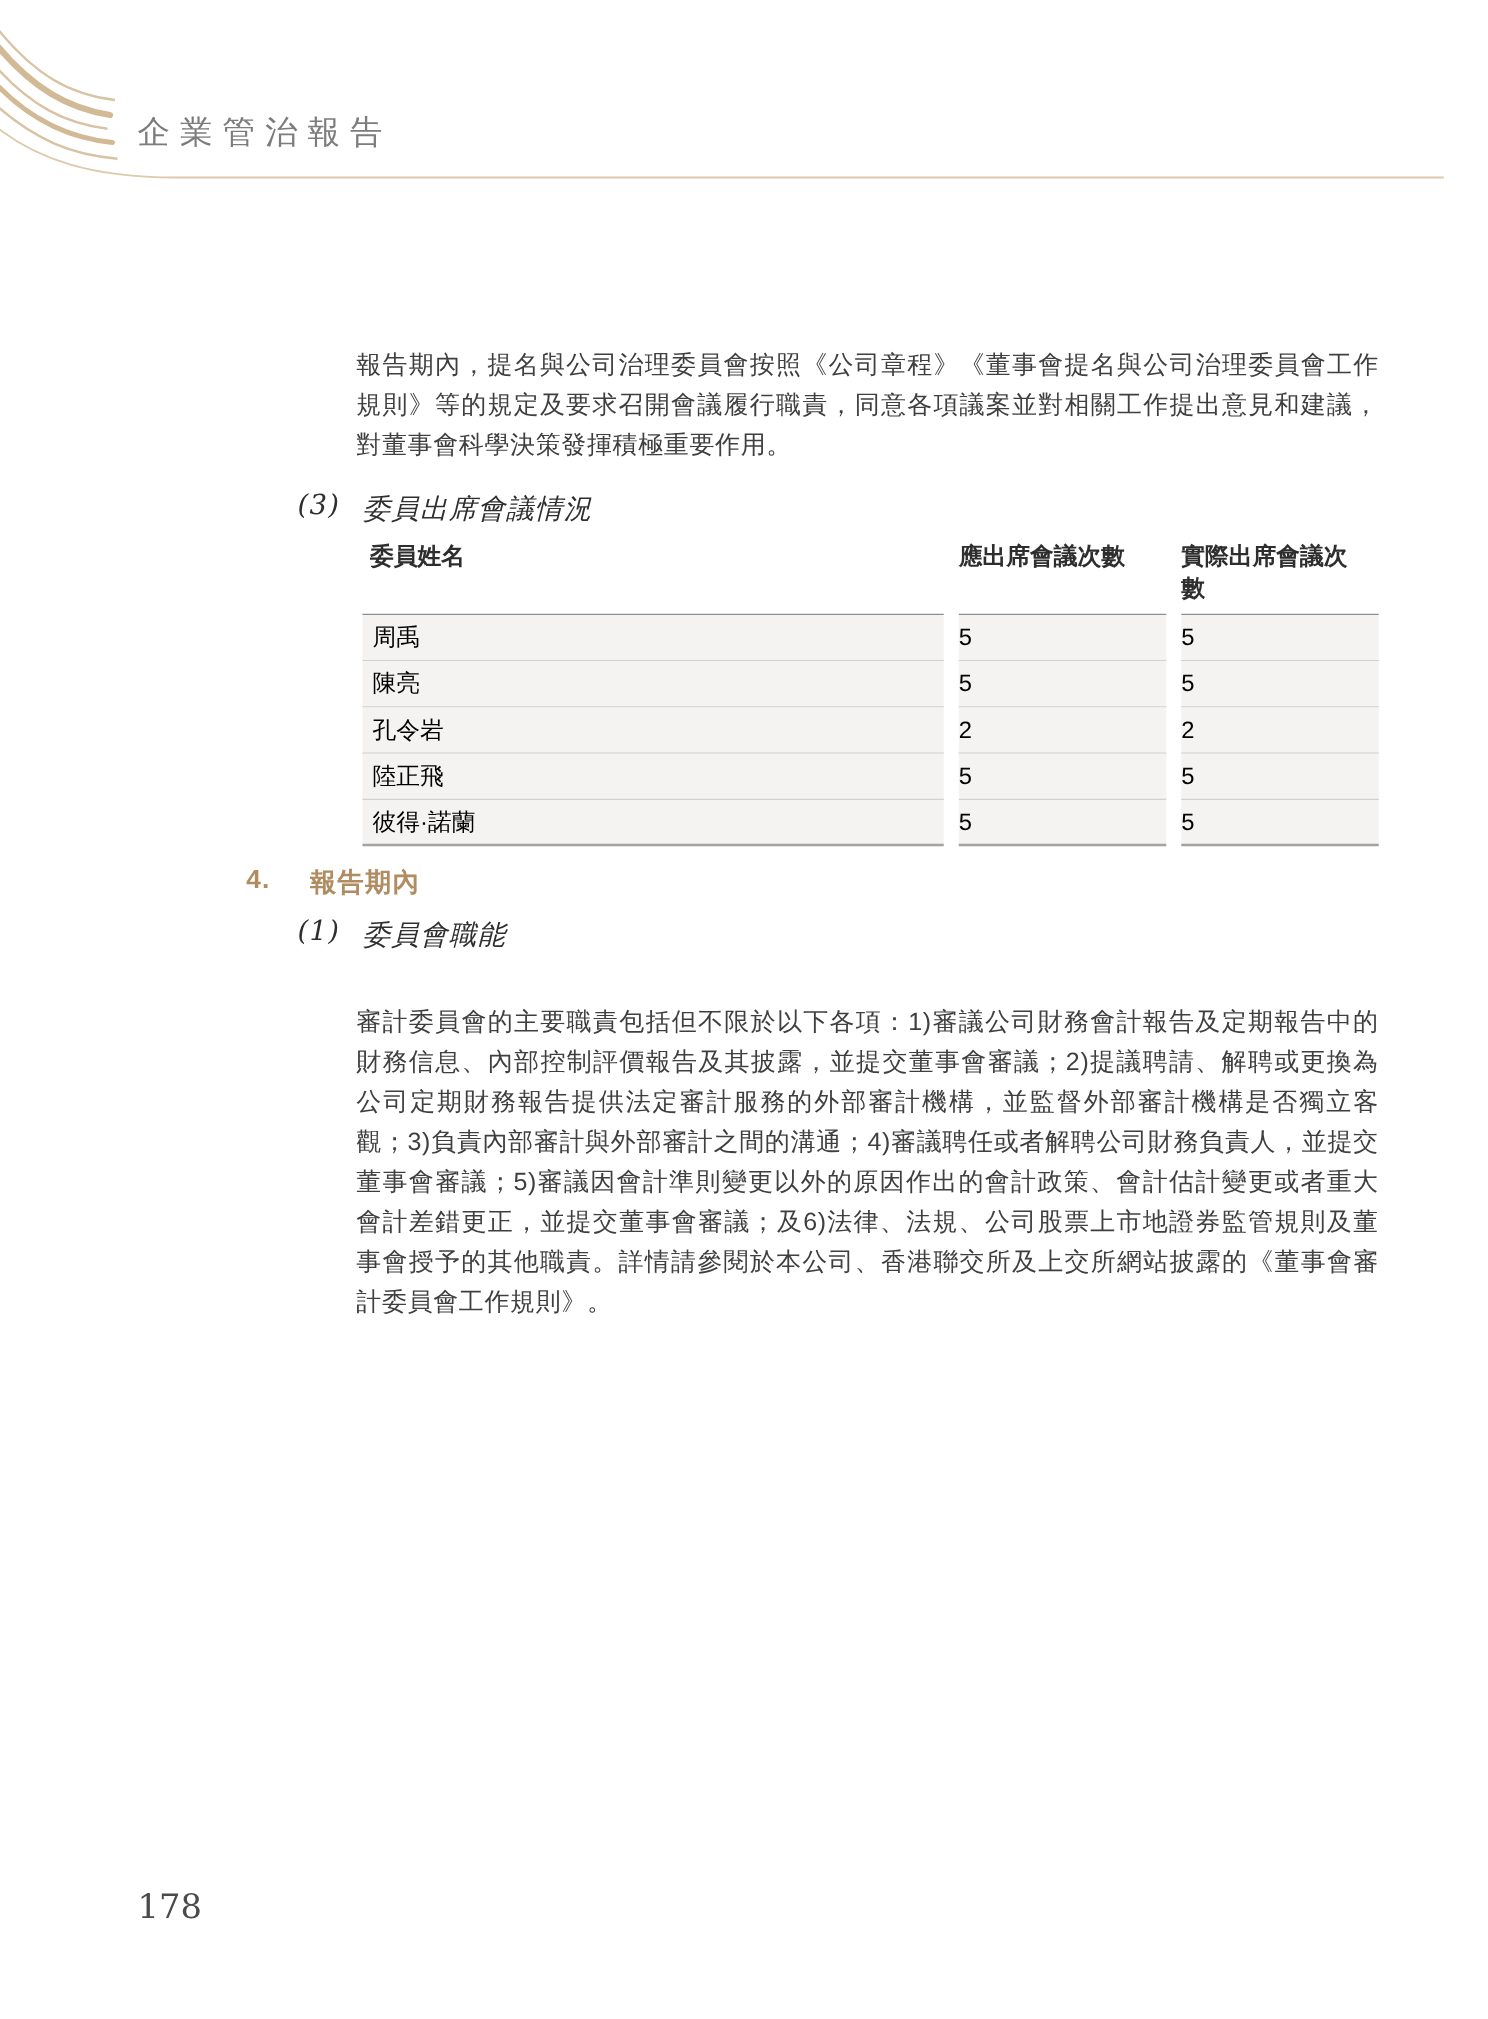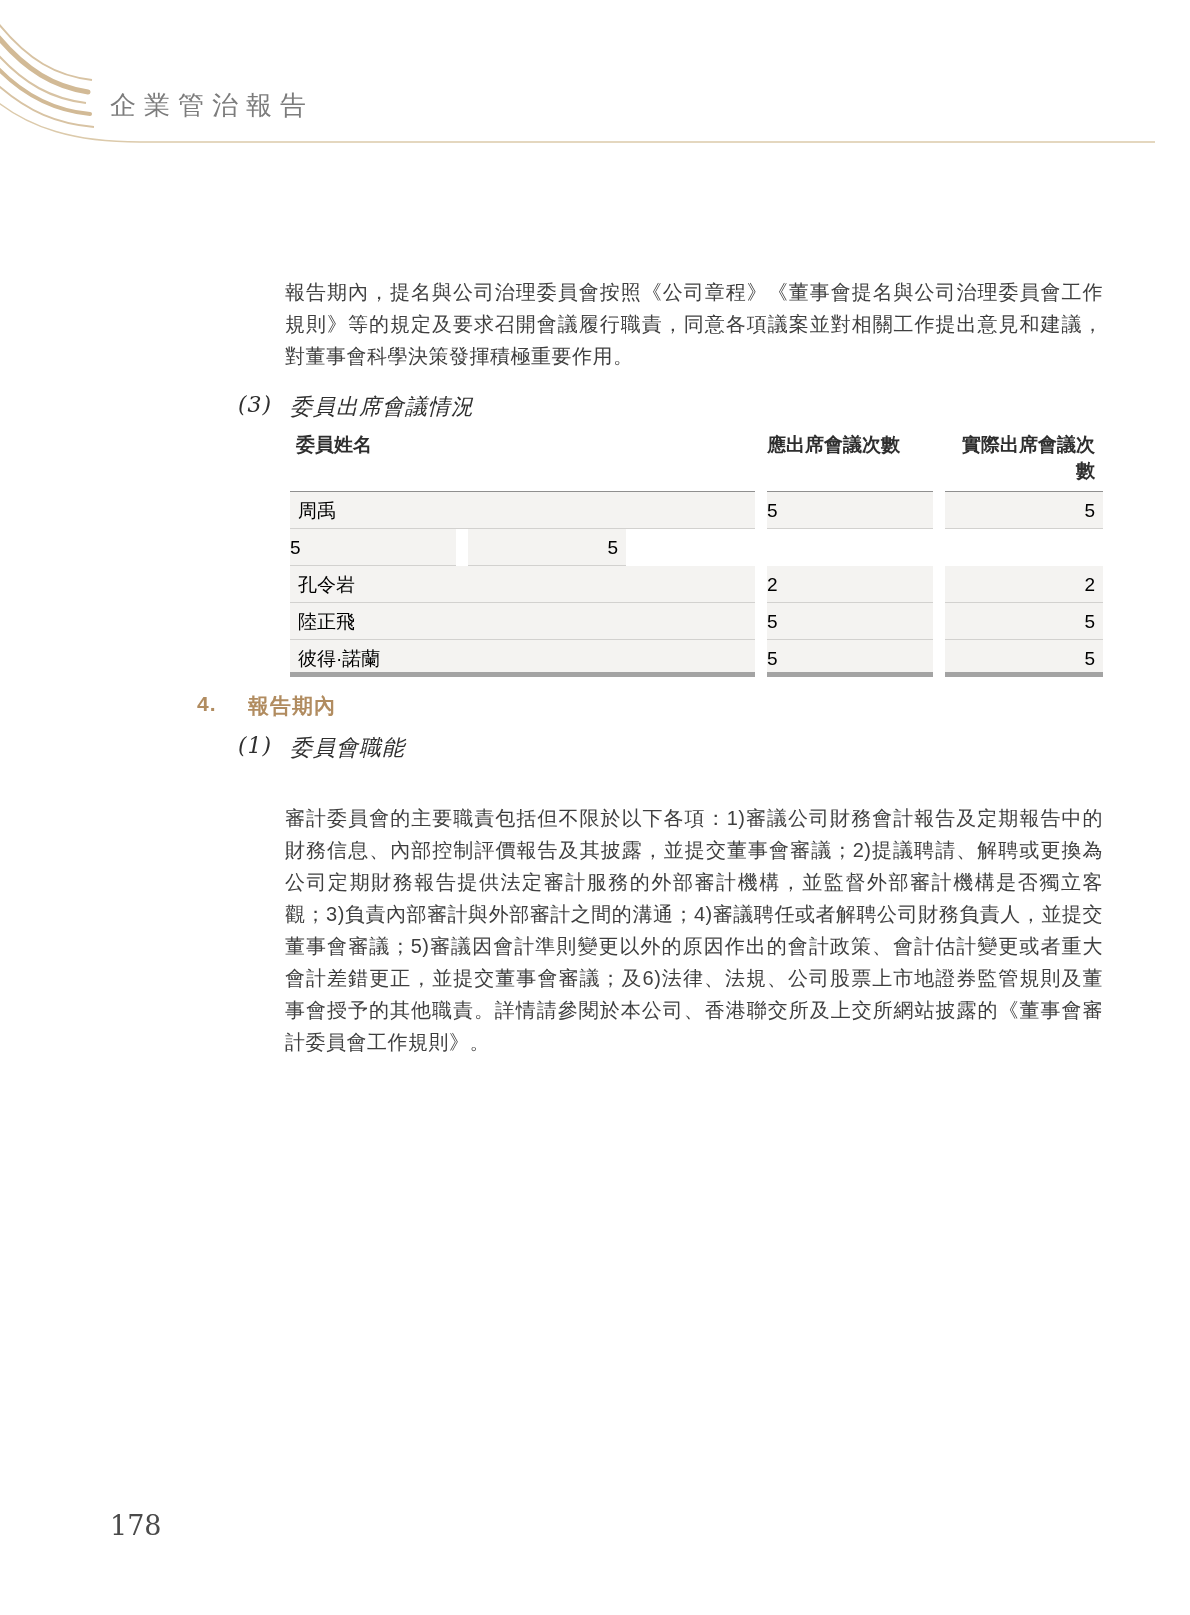--- a/index.html
+++ b/index.html
@@ -77,38 +77,38 @@
   .att-table {
     position: absolute;
     left: 290px;
     top: 432px;
     width: 835px;
     font-size: 19px;
   }
   .t-row { display: flex; column-gap: 12px; }
   .t-cell-name  { width: 465px; flex: 0 0 465px; padding-left: 8px; text-align: left; }
   .t-cell-num1  { width: 166px; flex: 0 0 166px; padding-right: 8px; text-align: left; }
-  .t-cell-num2  { width: 158px; flex: 0 0 158px; padding-right: 8px; text-align: right; }
+  .t-cell-num2  { width: 158px; flex: 0 0 158px; padding-right: 8px; text-align: left; }
   .t-head .t-cell-name, .t-head .t-cell-num1, .t-head .t-cell-num2 {
     font-weight: bold;
     color: #2e2e2e;
     padding-bottom: 7px;
     border-bottom: 1px solid #8f8f8f;
     background: transparent;
   }
   .t-head .t-cell-name { padding-left: 6px; }
   .t-body .t-row > div {
     background: #f4f3f1;
     border-bottom: 1px solid #d2d1cf;
     height: 37px;
     line-height: 37px;
     color: #000000;
   }
   .t-body .t-row:last-child > div {
-    border-bottom: 5px solid #a3a3a3;
+    border-bottom: 2px solid #a3a3a3;
   }
 
   
   .page-number {
     position: absolute;
     left: 110px;
     top: 1510px;
     font-family: "DejaVu Serif", "Liberation Serif", serif;
     font-size: 27px;
     color: #4a4a4a;
@@ -141,20 +141,21 @@
     <div class="t-cell-num1">應出席會議次數</div>
     <div class="t-cell-num2">實際出席會議次數</div>
   </div>
   <div class="t-body">
     <div class="t-row">
       <div class="t-cell-name">周禹</div>
       <div class="t-cell-num1">5</div>
       <div class="t-cell-num2">5</div>
     </div>
     <div class="t-row">
+      <div class="t-cell-name">陳亮</div>
       <div class="t-cell-num1">5</div>
       <div class="t-cell-num2">5</div>
     </div>
     <div class="t-row">
       <div class="t-cell-name">孔令岩</div>
       <div class="t-cell-num1">2</div>
       <div class="t-cell-num2">2</div>
     </div>
     <div class="t-row">
       <div class="t-cell-name">陸正飛</div>

